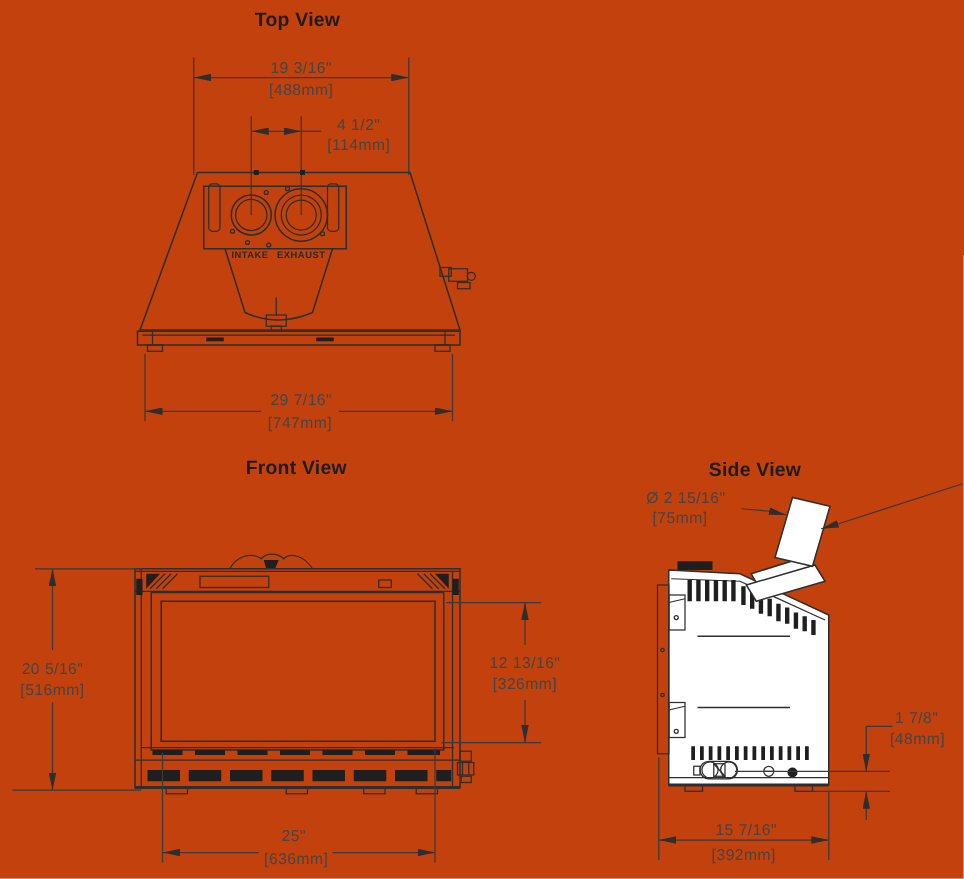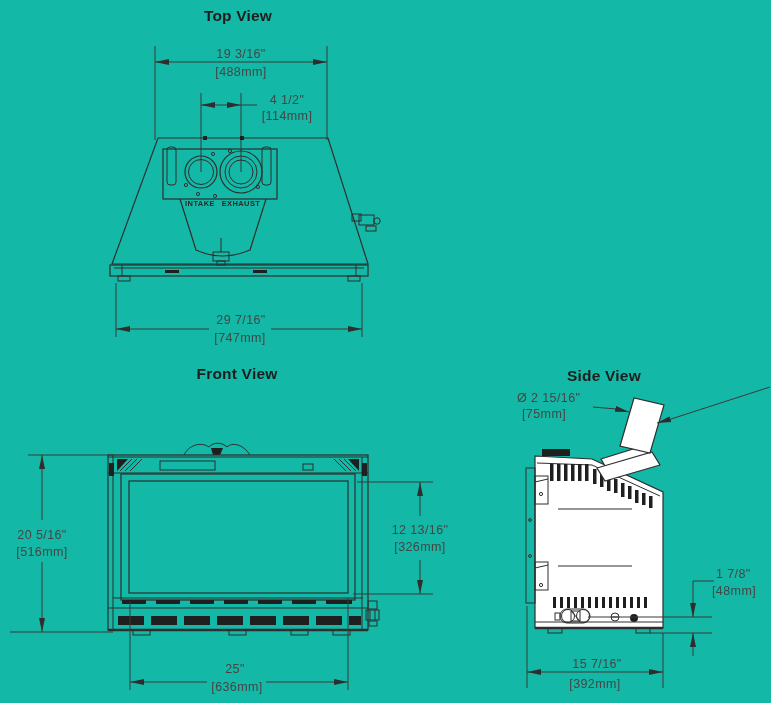--- a/index.html
+++ b/index.html
@@ -1,16 +1,16 @@
 <!DOCTYPE html>
 <html><head>
 <meta charset="utf-8">
 <style>
   html,body{margin:0;padding:0;background:#ffffff;}
-  .stage{position:relative;width:771px;height:703px;background:#14b8a6;overflow:hidden;
+  .stage{position:relative;width:771px;height:703px;background:#c2410c;overflow:hidden;
          font-family:"Liberation Sans", sans-serif;}
   svg{display:block;}
   text{fill:#454545;}
   .dimtxt{font-size:12.5px;letter-spacing:.4px;}
   .viewtitle{font-size:15.5px;font-weight:bold;fill:#1d1d1d;letter-spacing:.2px;}
   .portlabel{font-size:7.5px;font-weight:bold;fill:#2a2a2a;letter-spacing:.4px;}
   .ln{stroke:#2e2e2e;stroke-width:1.2;fill:none;}
   .thin{stroke:#2e2e2e;stroke-width:1;fill:none;}
   .thick{stroke:#2e2e2e;stroke-width:2.4;fill:none;}
   .dim{stroke:#3a3a3a;stroke-width:1;fill:none;}

